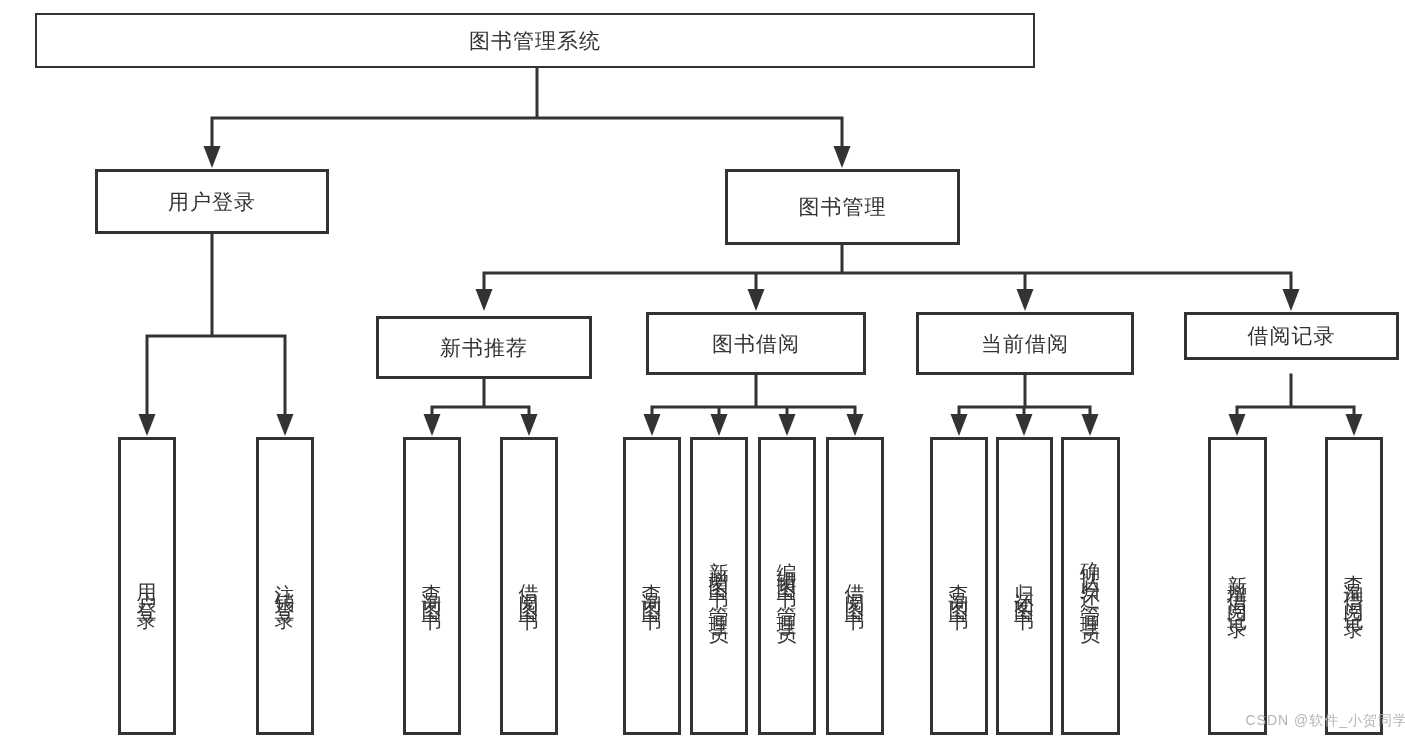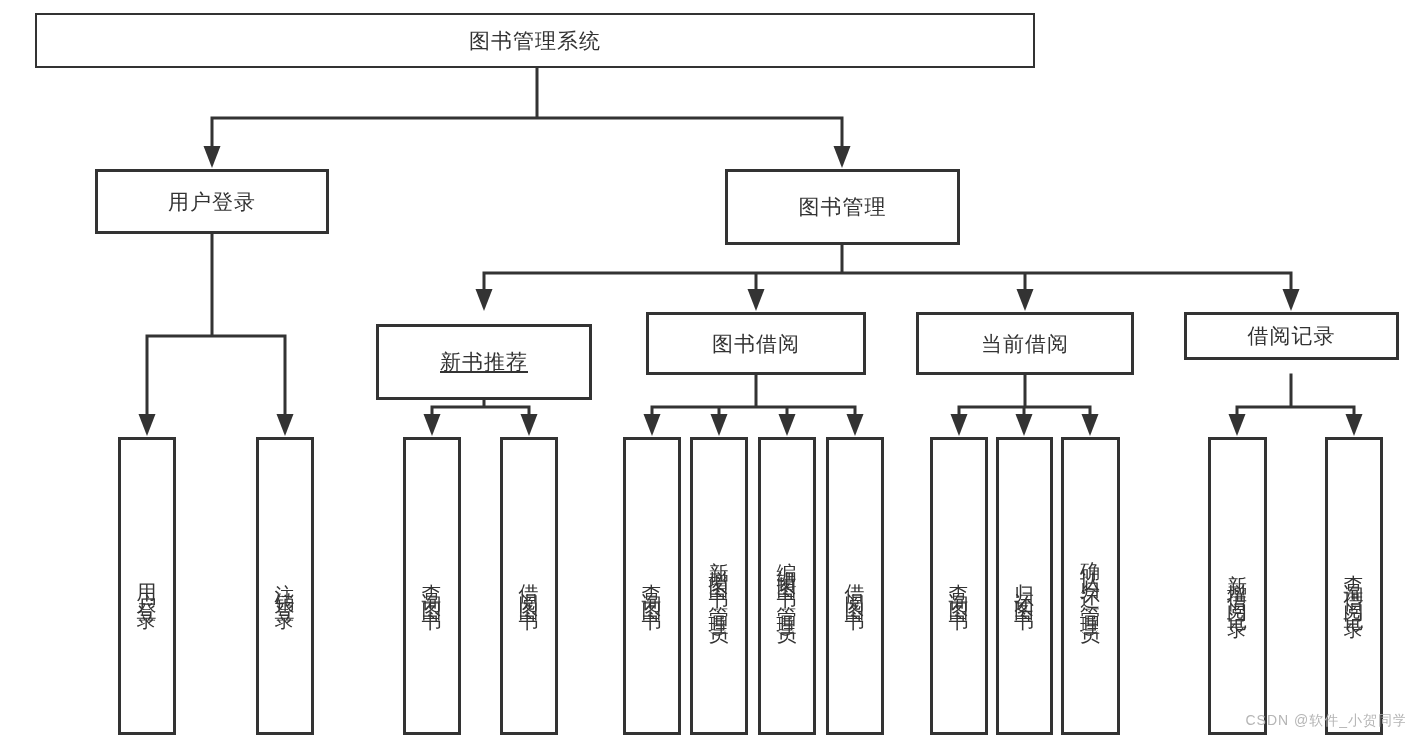--- a/index.html
+++ b/index.html
@@ -77,21 +77,21 @@
   <div id="node-layer">
       <div class="node root" style="left: 22px; top: 13px; width: 1000px; height: 55px; border-color: rgb(51, 51, 51);">
         <span>图书管理系统</span>
       </div>
       <div class="node branch" style="left: 82px; top: 169px; width: 234px; height: 65px; border-color: rgb(51, 51, 51);">
         <span>用户登录</span>
       </div>
       <div class="node branch" style="left: 712px; top: 169px; width: 235px; height: 76px; border-color: rgb(51, 51, 51);">
         <span>图书管理</span>
       </div>
-      <div class="node branch" style="left: 363px; top: 324px; width: 216px; height: 76px; border-color: rgb(51, 51, 51); text-decoration: underline;">
+      <div class="node branch" style="left: 363px; top: 316px; width: 216px; height: 63px; border-color: rgb(51, 51, 51);">
         <span>新书推荐</span>
       </div>
       <div class="node branch" style="left: 903px; top: 312px; width: 218px; height: 63px; border-color: rgb(51, 51, 51);">
         <span>当前借阅</span>
       </div>
       <div class="node branch" style="left: 633px; top: 312px; width: 220px; height: 63px; border-color: rgb(51, 51, 51);">
         <span>图书借阅</span>
       </div>
       <div class="node branch" style="left: 1171px; top: 312px; width: 215px; height: 48px; border-color: rgb(51, 51, 51);">
         <span>借阅记录</span>

